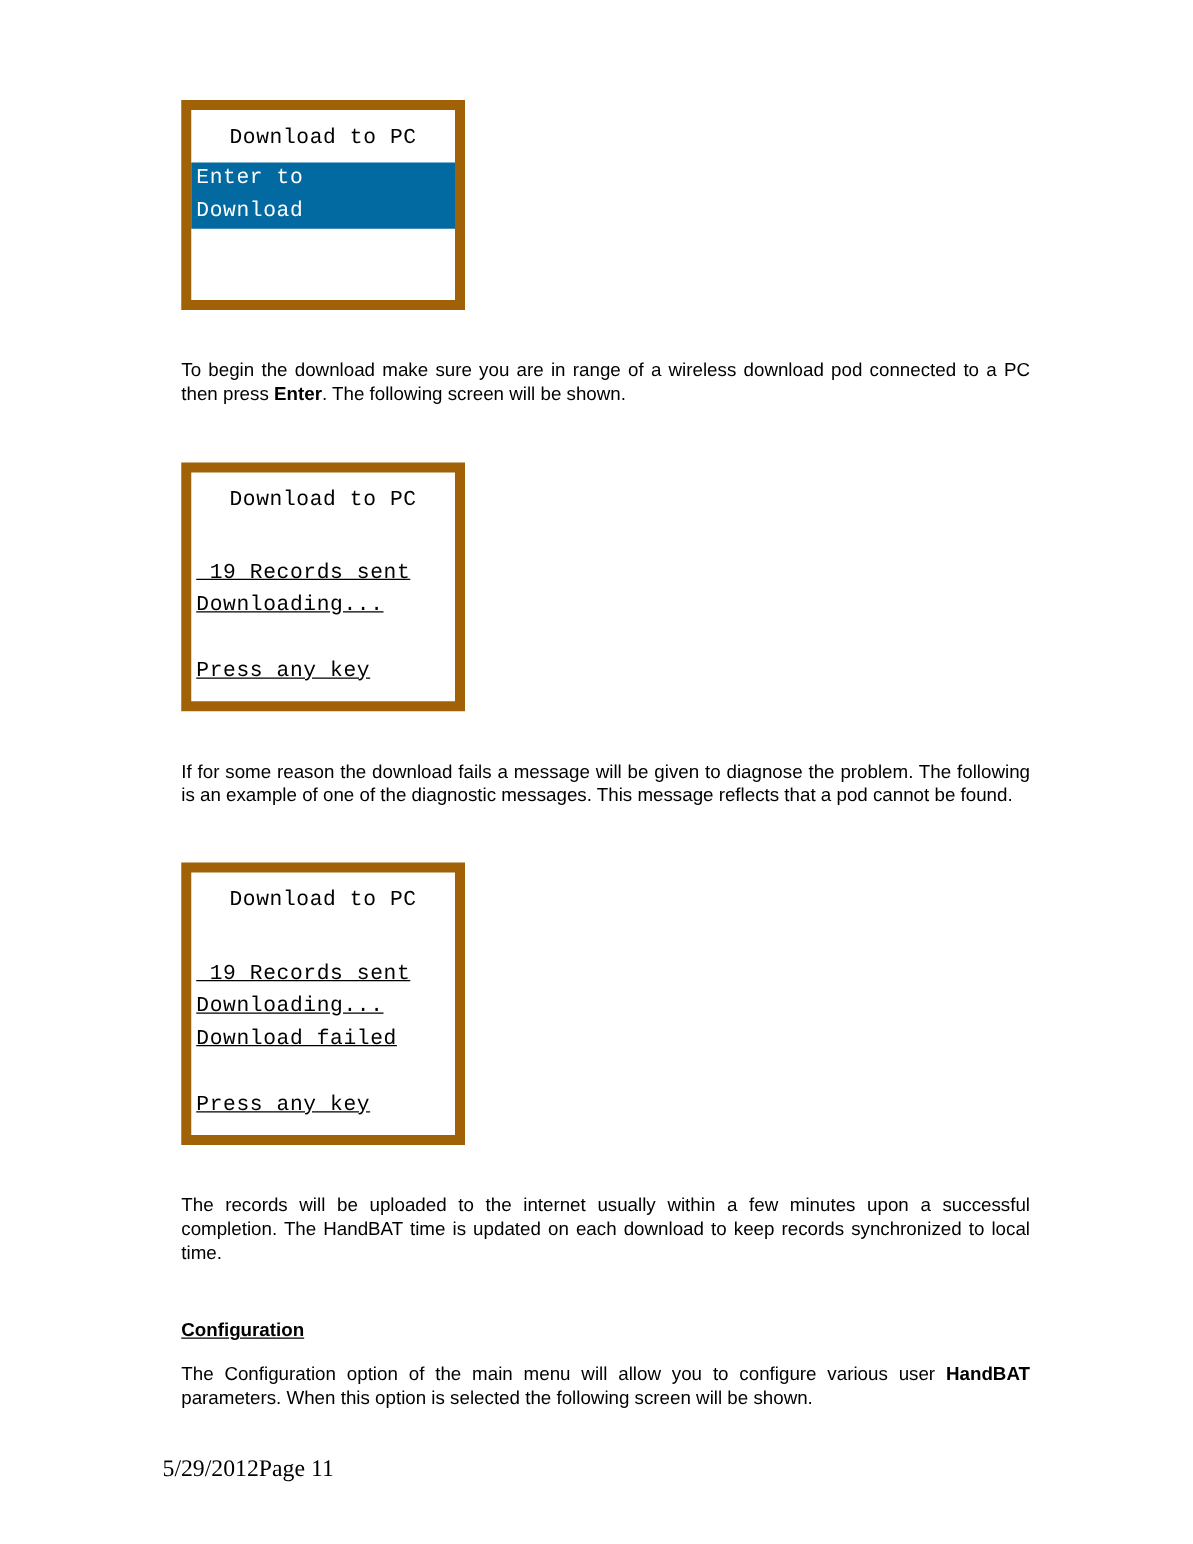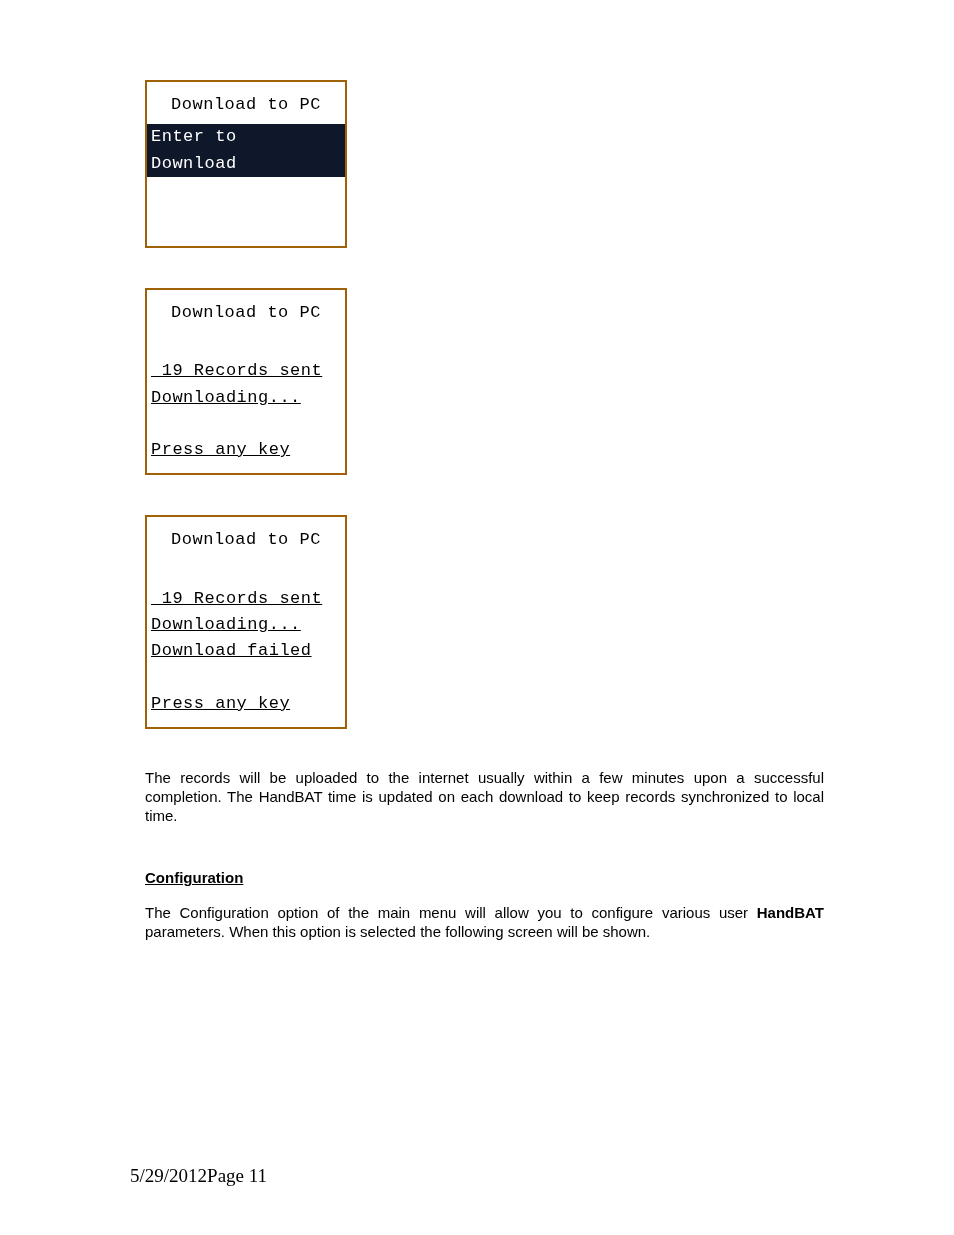--- a/index.html
+++ b/index.html
@@ -10,41 +10,41 @@
     font-size: 15px;
     color: #000;
     width: 954px;
     height: 1235px;
     position: relative;
   }
   .page {
     padding: 80px 130px 0 145px;
   }
   .screen {
-    border: 2px solid #a16207;
-    width: 202px;
+    border: 8px solid #a16207;
+    width: 227px;
     font-family: "Courier New", Courier, monospace;
     font-size: 17px;
     line-height: 1.55;
     padding: 10px 0 10px 0;
     margin-bottom: 40px;
     letter-spacing: 0.5px;
     box-sizing: border-box;
   }
   .screen .title {
     text-align: center;
     padding-bottom: 6px;
   }
   .screen .line {
     white-space: pre;
     padding-left: 4px;
     text-decoration: underline;
   }
   .screen .highlight {
-    background: #0f172a;
+    background: #0369a1;
     color: #fff;
     padding-left: 4px;
     padding-right: 0;
     margin: 0;
   }
   .screen .blank {
     height: 26px;
   }
   .screen1 {
     height: 168px;
@@ -78,30 +78,34 @@
 </head>
 <body>
 
 <div class="page">
 
   <div class="screen screen1">
     <div class="title">Download to PC</div>
     <div class="highlight"><span>Enter to Download</span>&nbsp;&nbsp;&nbsp;&nbsp;</div>
   </div>
 
+  <div class="body-text">
+    <span>To begin the download make sure you are in range of a wireless download pod connected to a PC then press </span><b>Enter</b><span>.  The following screen will be shown.</span>
+  </div>
 
   <div class="screen">
     <div class="title">Download to PC</div>
     <div class="blank"></div>
     <div class="line"> 19 Records sent</div>
     <div class="line">Downloading...</div>
     <div class="blank"></div>
     <div class="line">Press any key</div>
   </div>
 
+  <div class="body-text">If for some reason the download fails a message will be given to diagnose the problem.  The following is an example of one of the diagnostic messages.  This message reflects that a pod cannot be found.</div>
 
   <div class="screen">
     <div class="title">Download to PC</div>
     <div class="blank"></div>
     <div class="line"> 19 Records sent</div>
     <div class="line">Downloading...</div>
     <div class="line">Download failed</div>
     <div class="blank"></div>
     <div class="line">Press any key</div>
   </div>

